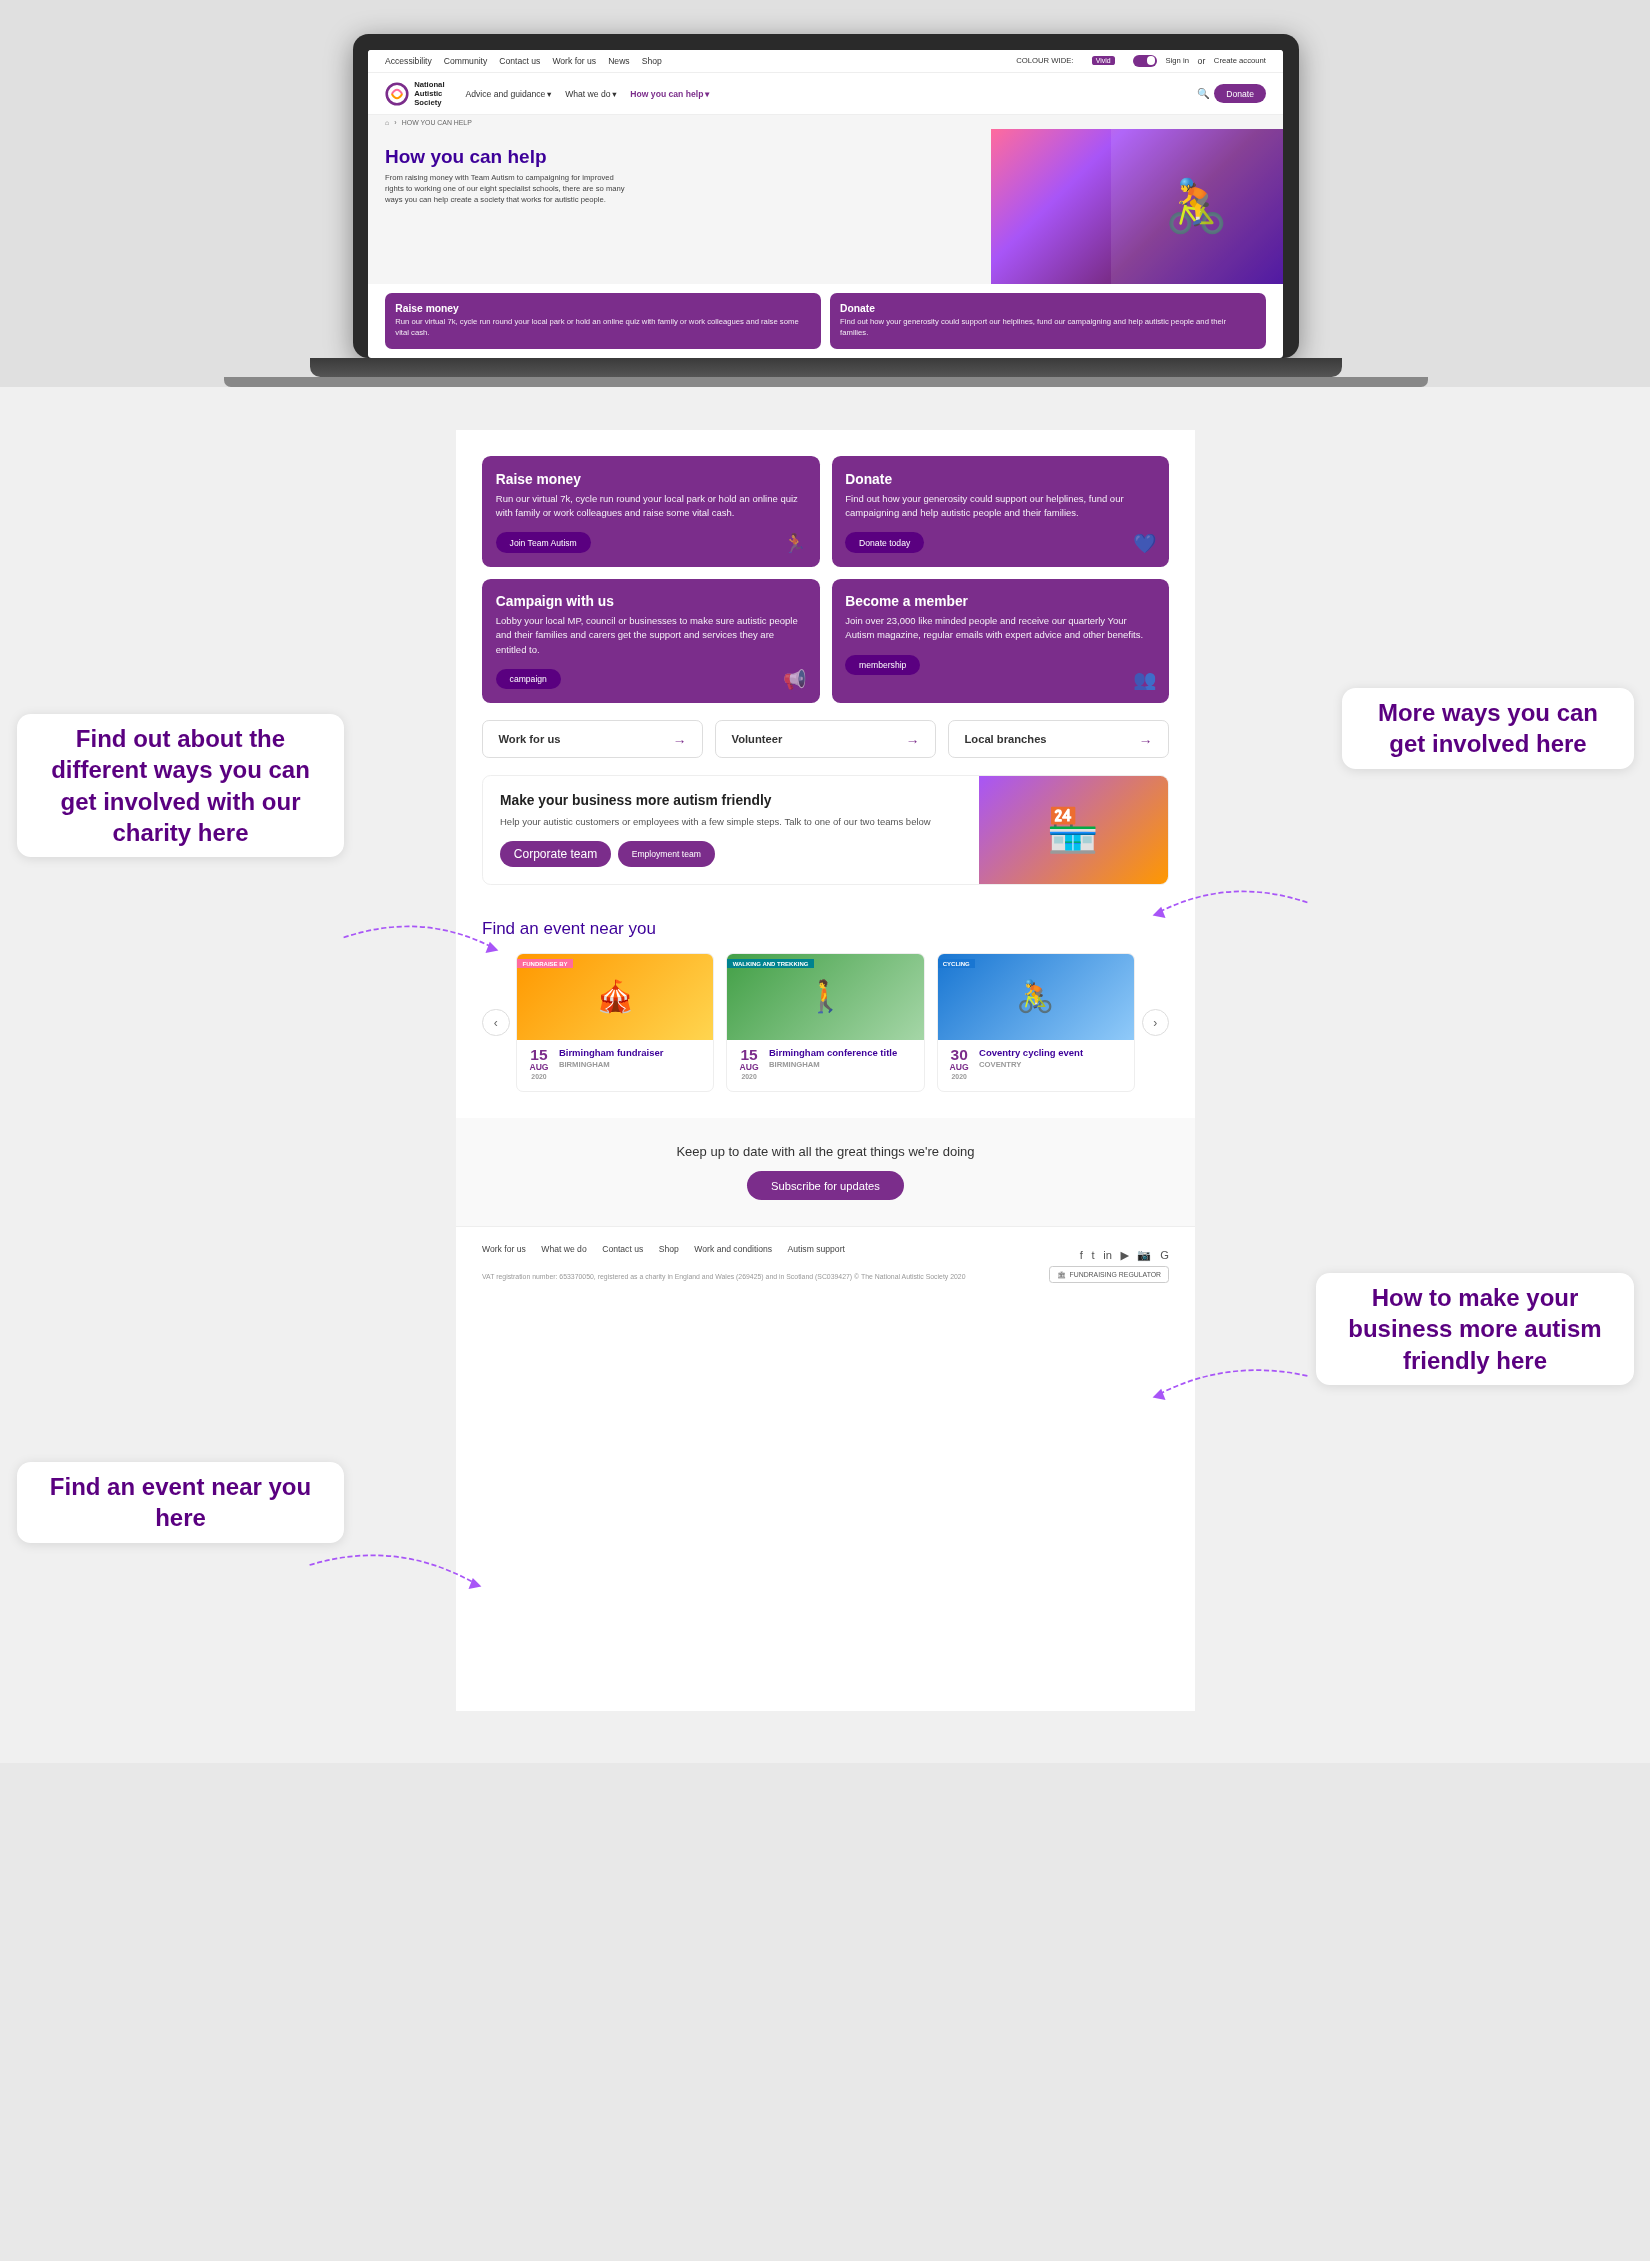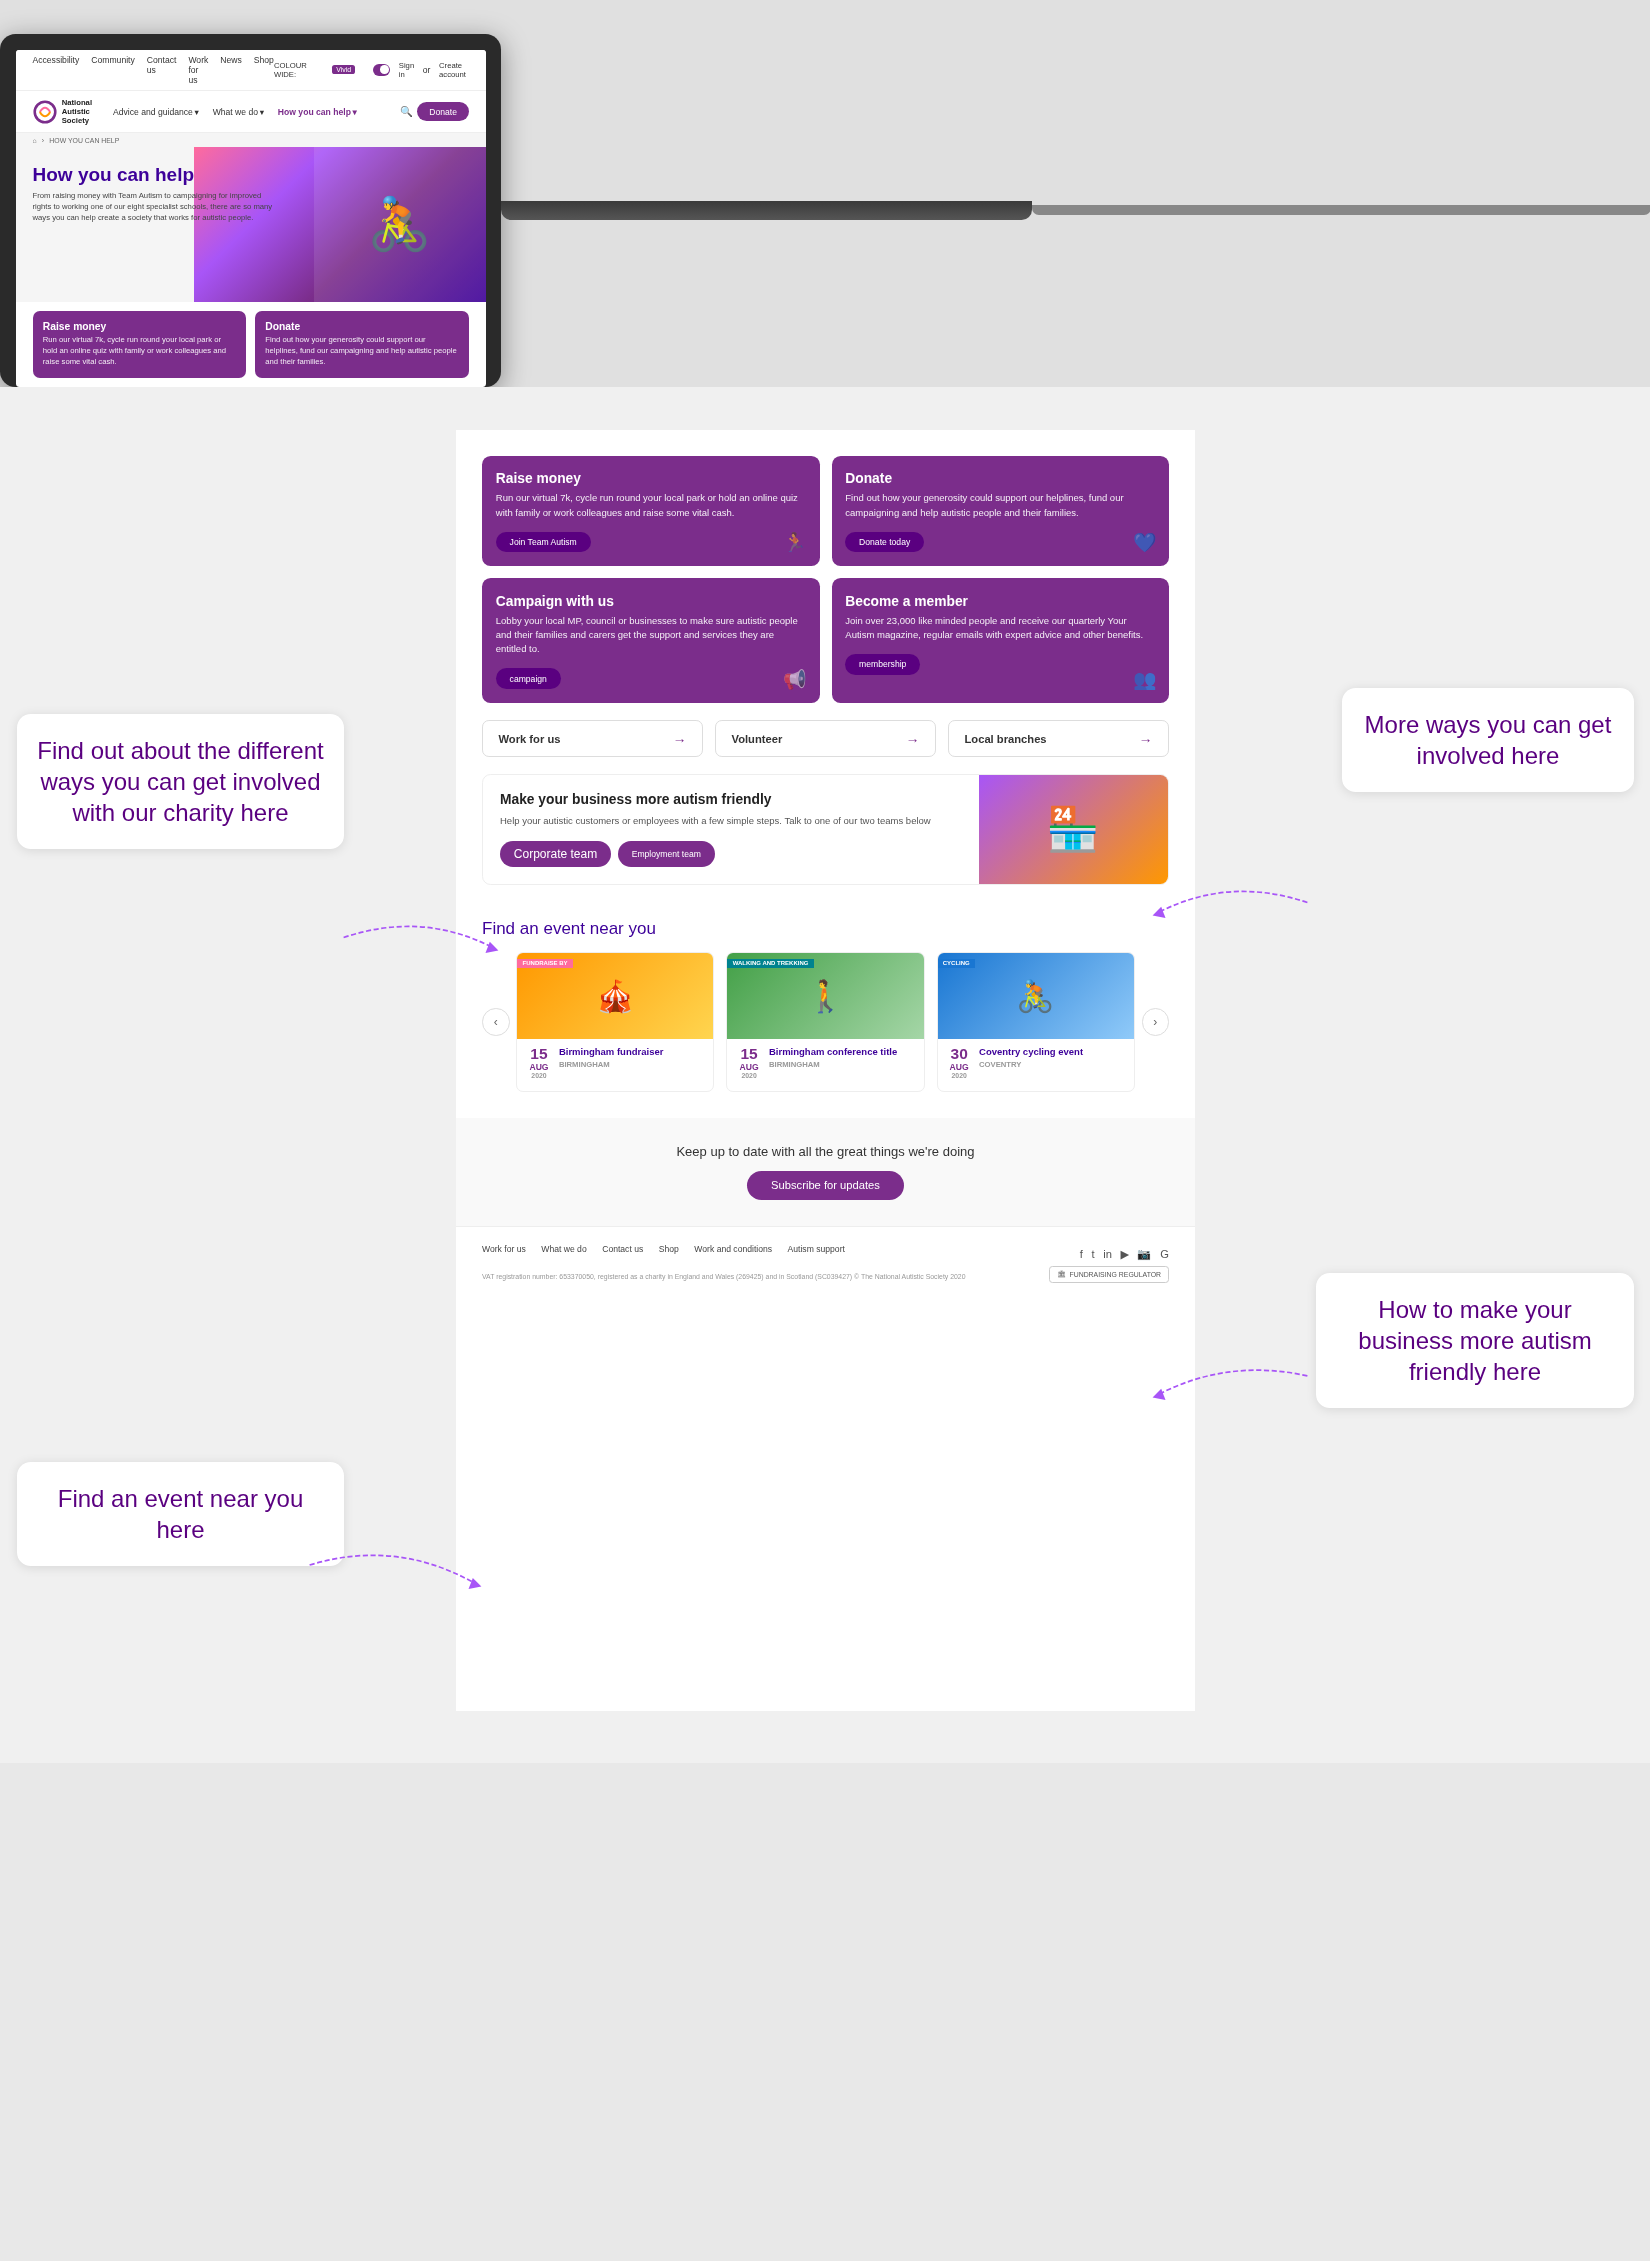--- a/index.html
+++ b/index.html
@@ -4,20 +4,21 @@
   <style>
     * { margin: 0; padding: 0; box-sizing: border-box; }
     body { font-family: Arial, sans-serif; background: #e8e8e8; width: 1651px; }
 
     
     .laptop-wrapper {
       width: 1651px;
       background: #e0e0e0;
       padding: 34px 0 0 0;
       display: flex;
+      flex-direction: column;
       align-items: center;
     }
     .laptop-screen-outer {
       width: 946px;
       background: #2a2a2a;
       border-radius: 15.5px;
       padding: 15.5px 15.5px 0 15.5px;
       box-shadow: 0 6.9px 27.5px rgba(0,0,0,0.4);
     }
     .laptop-screen-inner {
@@ -86,23 +87,23 @@
     .cards-section { padding: 8.6px 17px; display: flex; gap: 8.6px; }
     .card-purple { background: #7b2d8b; color: #fff; border-radius: 6.9px; padding: 10.3px; flex: 1; font-size: 7.7px; }
     .card-purple h3 { font-size: 10.3px; margin-bottom: 3.4px; }
     .card-purple p { line-height: 1.4; opacity: 0.9; }
 
     
     .annotation {
       position: absolute;
       background: #fff;
       border-radius: 13.8px;
-      padding: 21px 19px;
+      padding: 9px 19px;
       font-size: 24px;
-      font-weight: normal;
+      font-weight: bold;
       color: #5a0080;
       line-height: 1.3;
       box-shadow: 0 1.7px 10.3px rgba(0,0,0,0.1);
       text-align: center;
     }
     .annotation-left1 {
       left: 17px;
       top: 327px;
       width: 327px;
     }

